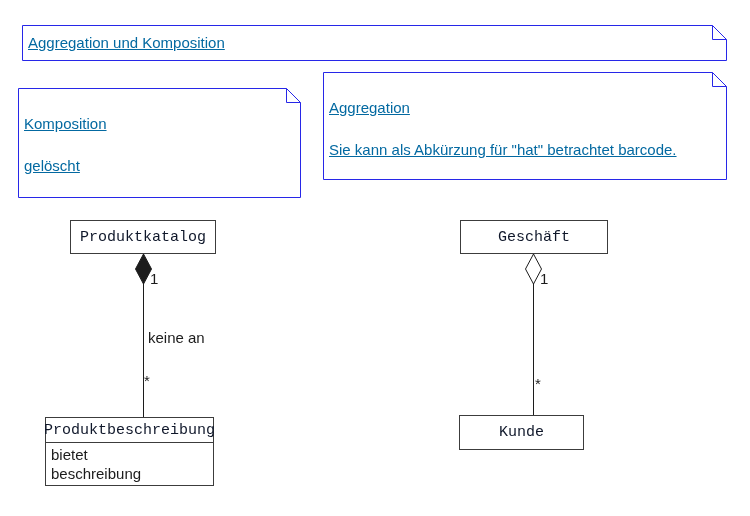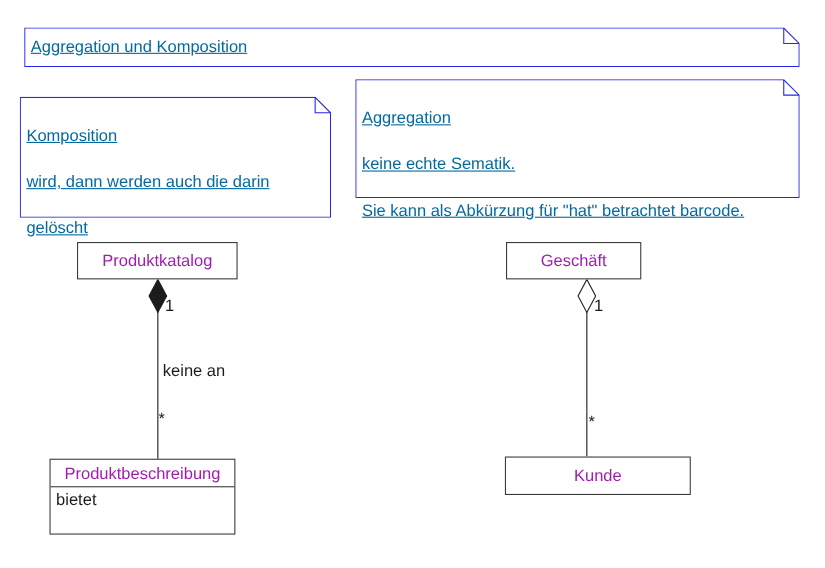--- a/index.html
+++ b/index.html
@@ -38,21 +38,22 @@
     position: absolute;
     background: #ffffff;
     border: 1px solid #3c3c3c;
     box-sizing: border-box;
   }
   .class-name {
     display: flex;
     align-items: center;
     justify-content: center;
     height: 100%;
-    color: #a21caf;
+    color: #0f172a;
+    font-family: Liberation Mono, monospace;
   }
   .uml-class.with-attrs .class-name {
     height: 25px;
     border-bottom: 1px solid #3c3c3c;
     box-sizing: border-box;
   }
   .attr-list {
     padding: 2px 0 0 5px;
     line-height: 19px;
   }
@@ -86,33 +87,31 @@
     <div class="note-text" style="top:8px;">Aggregation und Komposition</div>
   </div>
 
   <div class="note" style="left:18px; top:88px; width:283px; height:110px;">
     <svg width="283" height="110" viewBox="0 0 283 110">
       <polygon points="0.5,0.5 268.5,0.5 282.5,14.5 282.5,109.5 0.5,109.5" fill="#ffffff" stroke="#2727e8" stroke-width="1"></polygon>
       <polyline points="268.5,0.5 268.5,14.5 282.5,14.5" fill="none" stroke="#2727e8" stroke-width="1"></polyline>
     </svg>
     <div class="note-text">
       <div class="note-line">Komposition</div>
-      <div class="note-line">wird, dann werden auch die darin</div>
       <div class="note-line">gelöscht</div>
     </div>
   </div>
 
   <div class="note" style="left:323px; top:72px; width:404px; height:108px;">
     <svg width="404" height="108" viewBox="0 0 404 108">
       <polygon points="0.5,0.5 389.5,0.5 403.5,14.5 403.5,107.5 0.5,107.5" fill="#ffffff" stroke="#2727e8" stroke-width="1"></polygon>
       <polyline points="389.5,0.5 389.5,14.5 403.5,14.5" fill="none" stroke="#2727e8" stroke-width="1"></polyline>
     </svg>
     <div class="note-text">
       <div class="note-line">Aggregation</div>
-      <div class="note-line">keine echte Sematik.</div>
       <div class="note-line">Sie kann als Abkürzung für "hat" betrachtet barcode.</div>
     </div>
   </div>
 
   <svg id="connector-layer" width="750" height="516" viewBox="0 0 750 516">
 
     <line x1="143.5" y1="254" x2="143.5" y2="418" stroke="#1c1c1c" stroke-width="1"></line>
     <polygon points="143.5,254 151.5,269 143.5,284 135.5,269" fill="#1c1c1c" stroke="#1c1c1c"></polygon>
 
     <line x1="533.5" y1="254" x2="533.5" y2="415" stroke="#1c1c1c" stroke-width="1"></line>
@@ -122,28 +121,29 @@
   <div class="edge-label" style="left:150px; top:271px;">1</div>
   <div class="edge-label" style="left:148px; top:330px;">keine an</div>
   <div class="edge-label" style="left:144px; top:373px;">*</div>
   <div class="edge-label" style="left:540px; top:271px;">1</div>
   <div class="edge-label" style="left:535px; top:376px;">*</div>
 
   <div class="uml-class" style="left:70px; top:220px; width:146px; height:34px;">
     <div class="class-name">Produktkatalog</div>
   </div>
 
-  <div class="uml-class" style="left:460px; top:220px; width:123px; height:34px;">
+  <div class="uml-class" style="left:460px; top:220px; width:148px; height:34px;">
     <div class="class-name">Geschäft</div>
   </div>
 
   <div class="uml-class with-attrs" style="left:45px; top:417px; width:169px; height:69px;">
     <div class="class-name">Produktbeschreibung</div>
     <div class="attr-list">
       <div class="attr">bietet</div>
+      <div class="attr">beschreibung</div>
     </div>
   </div>
 
-  <div class="uml-class" style="left:459px; top:415px; width:169px; height:35px;">
+  <div class="uml-class" style="left:459px; top:415px; width:125px; height:35px;">
     <div class="class-name">Kunde</div>
   </div>
 
 </div>
 
 </body></html>

